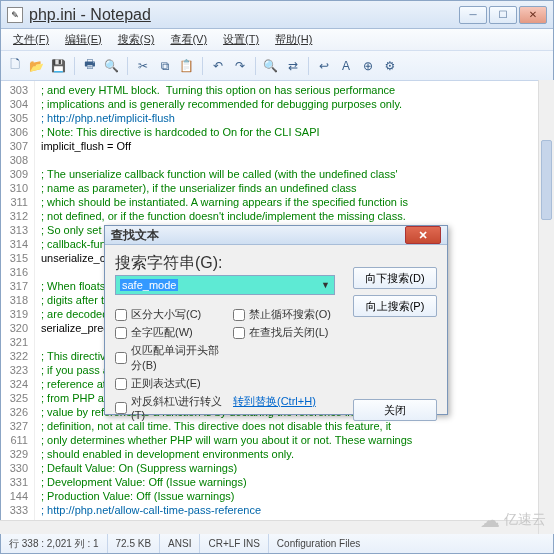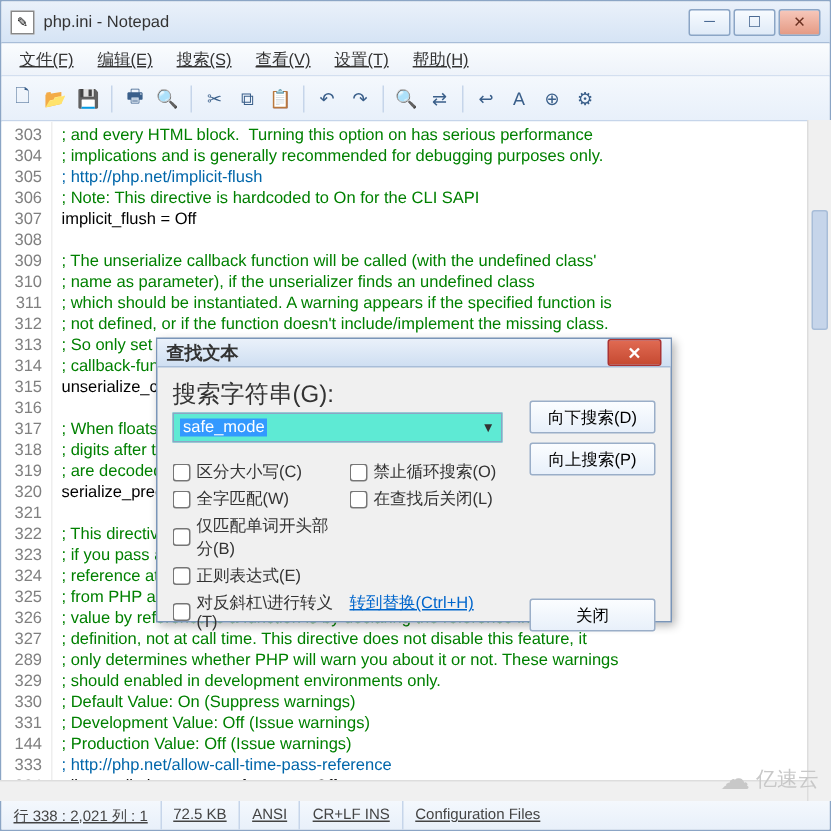--- a/index.html
+++ b/index.html
@@ -1,36 +1,36 @@
 <!DOCTYPE html>
 <html><head>
 <meta charset="utf-8">
 <style>
 * { margin:0; padding:0; box-sizing:border-box; font-family:"Microsoft YaHei",SimSun,Arial,sans-serif; }
 body { width:554px; height:554px; background:#fff; position:relative; overflow:hidden; }
 .window { width:554px; height:554px; display:flex; flex-direction:column; background:#fff; border:1px solid #8ba5c5; }
 .titlebar { height:28px; background:linear-gradient(#eaf1fa,#d6e4f5); display:flex; align-items:center; padding:0 6px; border-bottom:1px solid #a8bdd8; }
 .titlebar .icon { width:16px; height:16px; background:#fff; border:1px solid #888; margin-right:6px; display:flex; align-items:center; justify-content:center; font-size:9px; }
-.titlebar .title { font-size:11px; color:#333; flex:1; }
+.titlebar .title { font-size:16px; color:#333; flex:1;text-decoration:underline; }
 .winbtns { display:flex; gap:2px; }
 .winbtn { width:28px; height:18px; border:1px solid #8ba5c5; background:linear-gradient(#f7fbff,#dfeaf7); border-radius:2px; display:flex; align-items:center; justify-content:center; font-size:10px; color:#4a6a93; }
 .winbtn.close { background:linear-gradient(#f7c7ba,#e49a84); color:#6a2f1f; }
 .menubar { height:22px; background:linear-gradient(#fafcfe,#eef3fa); display:flex; align-items:center; padding:0 6px; font-size:11px; color:#333; gap:4px; border-bottom:1px solid #d3dff0;text-decoration:underline; }
 .menubar span { padding:2px 6px; }
 .toolbar { height:30px; background:linear-gradient(#f4f8fd,#e8f0fa); border-bottom:1px solid #c6d5ea; display:flex; align-items:center; padding:0 4px; gap:2px; }
 .tbtn { width:20px; height:20px; border:1px solid transparent; border-radius:2px; display:flex; align-items:center; justify-content:center; font-size:12px; color:#3a5f8a; }
 .tsep { width:1px; height:18px; background:#c6d5ea; margin:0 3px; }
 .editor { flex:1; display:flex; font-family:"Courier New",monospace; font-size:11px; line-height:14px; overflow:hidden; position:relative; background:#fff; }
 .gutter { width:34px; background:#fff; text-align:right; padding:2px 6px 2px 0; color:#808080; border-right:1px solid #eee; }
 .codearea { flex:1; padding:2px 2px 2px 6px; white-space:pre; color:#000; }
 .c-comment { color:#008000; }
 .c-key { color:#000; }
 .c-link { color:#0066aa; }
 .statusbar { height:20px; background:linear-gradient(#f4f8fd,#e8f0fa); border-top:1px solid #c6d5ea; display:flex; align-items:center; font-size:10px; color:#444; }
-.statusbar .cell { padding:0 8px; border-right:1px solid #c6d5ea; height:100%; display:flex; align-items:center;text-decoration:underline; }
+.statusbar .cell { padding:0 8px; border-right:1px solid #c6d5ea; height:100%; display:flex; align-items:center; }
 .dialog { position:absolute; left:104px; top:225px; width:344px; height:190px; background:#f0f0f0; border:1px solid #7a95b8; box-shadow:2px 2px 6px rgba(0,0,0,0.3); display:flex; flex-direction:column; }
 .dlgtitle { height:26px; background:linear-gradient(#eaf1fa,#cfdff2); display:flex; align-items:center; padding:0 6px; font-size:12px; color:#333; border-bottom:1px solid #a8bdd8;font-weight:bold; }
 .dlgtitle .t { flex:1; }
 .dlgtitle .close { width:36px; height:18px; background:linear-gradient(#e06a52,#c64a32); color:#fff; border:1px solid #a33; border-radius:2px; display:flex; align-items:center; justify-content:center; font-size:11px; }
 .dlgbody { flex:1; padding:8px 10px; display:flex; gap:6px; font-size:11px; }
 .dlgleft { flex:1; display:flex; flex-direction:column; }
 .dlgright { width:84px; display:flex; flex-direction:column; gap:6px; padding-top:14px; }
 .dlgbtn { height:22px; border:1px solid #9aaec8; background:linear-gradient(#fbfdff,#e8f0fa); border-radius:2px; font-size:11px; display:flex; align-items:center; justify-content:center; }
 .formrow { display:flex; align-items:center; margin-bottom:1px; }
 .formrow label { font-size:16px; color:#333; }
@@ -114,21 +114,21 @@
         <div>318</div>
         <div>319</div>
         <div>320</div>
         <div>321</div>
         <div>322</div>
         <div>323</div>
         <div>324</div>
         <div>325</div>
         <div>326</div>
         <div>327</div>
-        <div>289</div>
+        <div>611</div>
         <div>329</div>
         <div>330</div>
         <div>331</div>
         <div>144</div>
         <div>333</div>
         <div>334</div>
         <div>335</div>
       </div>
     <div class="codearea" id="code"><div class="c-comment">; and every HTML block.  Turning this option on has serious performance</div><div class="c-comment">; implications and is generally recommended for debugging purposes only.</div><div class="c-link">; http://php.net/implicit-flush</div><div class="c-comment">; Note: This directive is hardcoded to On for the CLI SAPI</div><div class="c-key">implicit_flush = Off</div><div class="c-key">&nbsp;</div><div class="c-comment">; The unserialize callback function will be called (with the undefined class'</div><div class="c-comment">; name as parameter), if the unserializer finds an undefined class</div><div class="c-comment">; which should be instantiated. A warning appears if the specified function is</div><div class="c-comment">; not defined, or if the function doesn't include/implement the missing class.</div><div class="c-comment">; So only set this entry, if you really want to implement such a</div><div class="c-comment">; callback-function.</div><div class="c-key">unserialize_callback_func =</div><div class="c-key">&nbsp;</div><div class="c-comment">; When floats &amp; doubles are serialized store serialize_precision significant</div><div class="c-comment">; digits after the floating point. The default value ensures that when floats</div><div class="c-comment">; are decoded with unserialize, the data will remain the same.</div><div class="c-key">serialize_precision = 17</div><div class="c-key">&nbsp;</div><div class="c-comment">; This directive allows you to enable and disable warnings which PHP will issue</div><div class="c-comment">; if you pass a value by reference at function call time. Passing values by</div><div class="c-comment">; reference at function call time is a deprecated feature which will be removed</div><div class="c-comment">; from PHP at some point in the near future. The acceptable method for passing a</div><div class="c-comment">; value by reference to a function is by declaring the reference in the functions</div><div class="c-comment">; definition, not at call time. This directive does not disable this feature, it</div><div class="c-comment">; only determines whether PHP will warn you about it or not. These warnings</div><div class="c-comment">; should enabled in development environments only.</div><div class="c-comment">; Default Value: On (Suppress warnings)</div><div class="c-comment">; Development Value: Off (Issue warnings)</div><div class="c-comment">; Production Value: Off (Issue warnings)</div><div class="c-link">; http://php.net/allow-call-time-pass-reference</div><div class="c-key">allow_call_time_pass_reference = Off</div><div class="c-key">&nbsp;</div></div>
   </div>

